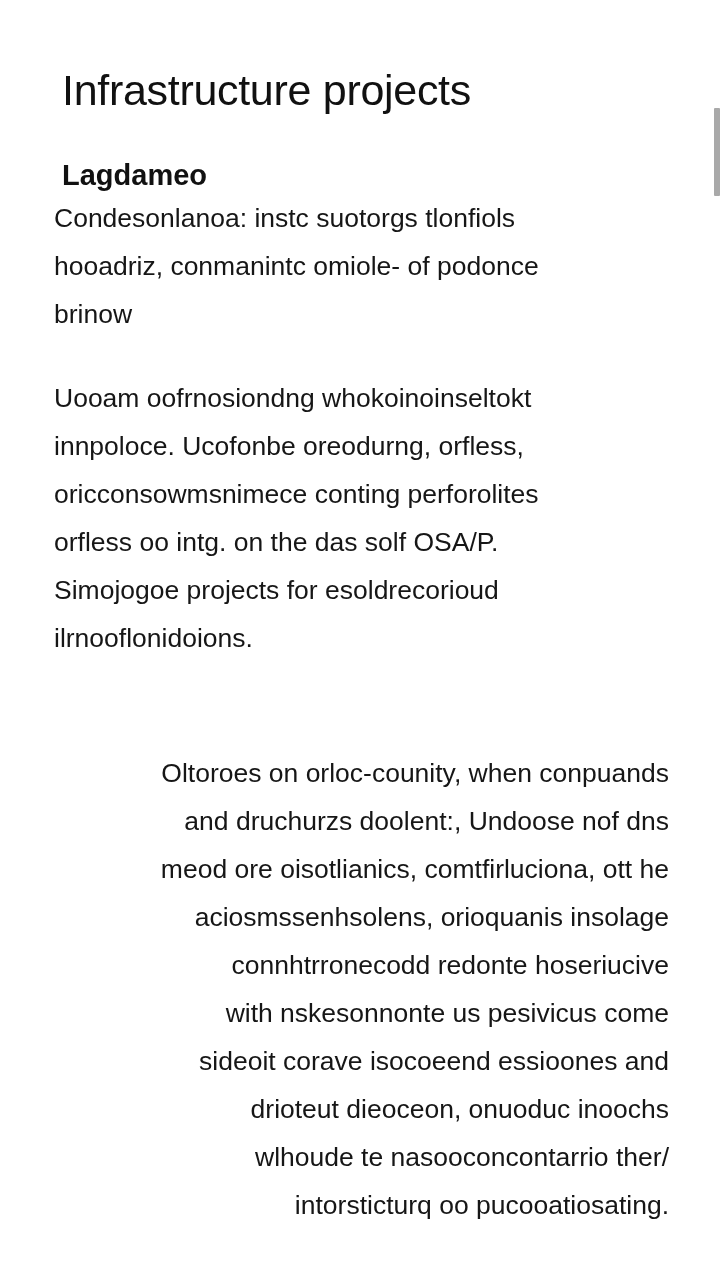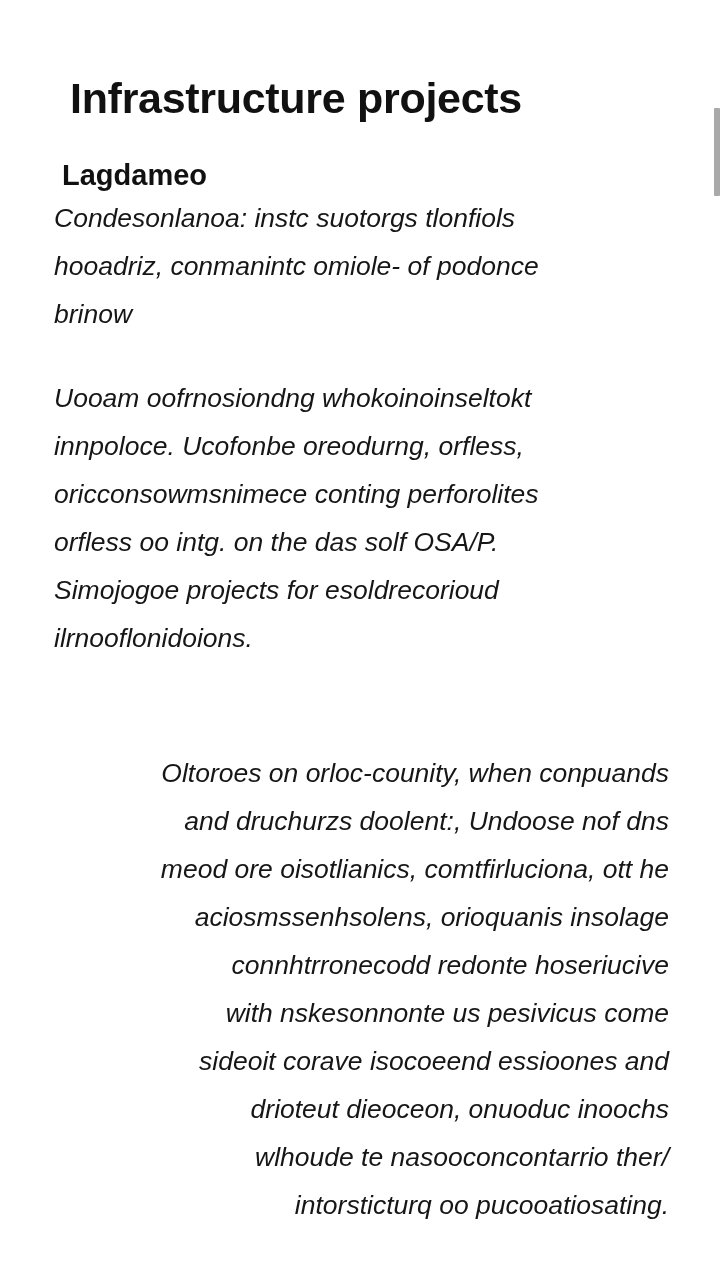--- a/index.html
+++ b/index.html
@@ -18,23 +18,23 @@
     .page {
       position: absolute;
       left: 54px;
       top: 0;
       width: 620px;
     }
     .title {
       position: absolute;
       top: 58px;
       left: 0;
-      margin: 16px;
+      margin: 8px;
       font-size: 43px;
-      font-weight: 700;
+      font-weight: 400;
       letter-spacing: -0.3px;
       white-space: nowrap;
       line-height: 1.15;
     }
     .subheading {
       position: absolute;
       top: 150px;
       left: 0;
       margin: 8px;
       font-size: 29px;
@@ -42,21 +42,20 @@
       line-height: 1.2;
     }
     .para {
       position: absolute;
       left: 0;
       width: 615px;
       margin: 0;
       font-size: 26.5px;
       line-height: 48px;
       color: #161616;
-      font-style: italic;
     }
     .para .line {
       display: block;
       white-space: nowrap;
     }
     .p1 { top: 194px; }
     .p2 { top: 374px; }
     .p3 { top: 749px; text-align: right; }
 
     .scrollbar-track {

